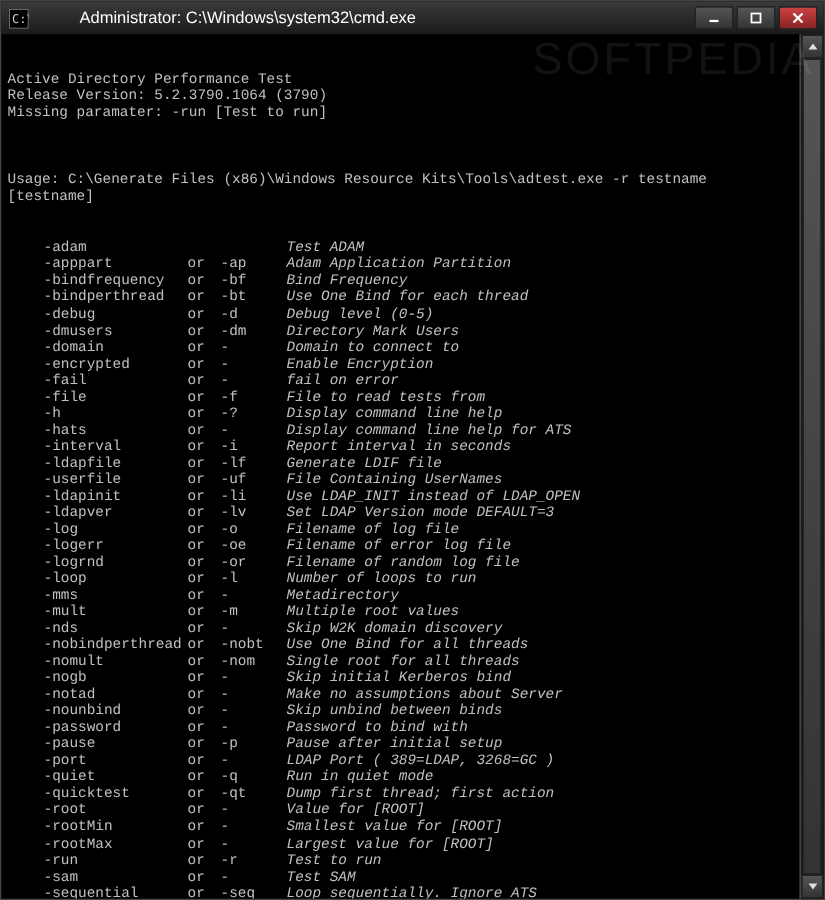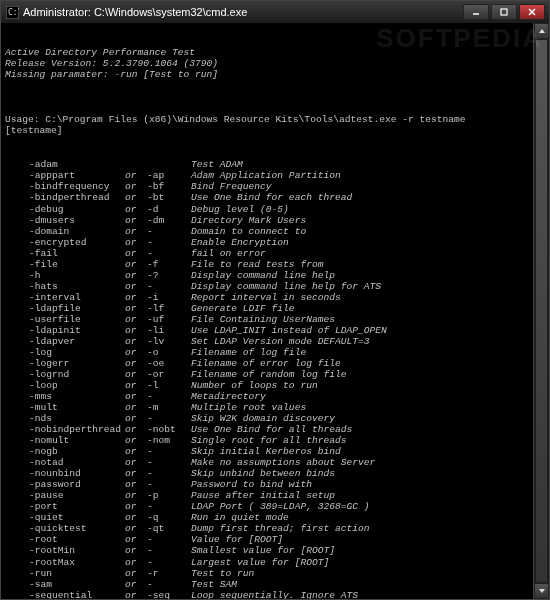--- a/index.html
+++ b/index.html
@@ -22,64 +22,64 @@
     font-size: 11px;
     font-family: 'Segoe UI', Tahoma, sans-serif;
   }
   .titlebar .icon {
     width: 14px; height: 14px;
     margin-right: 4px;
     display: inline-flex;
     align-items: center;
     justify-content: center;
   }
-  .titlebar .title { flex: 1; white-space: nowrap; overflow: hidden; }
+  .titlebar .title { flex: 1; white-space: nowrap; overflow: hidden; margin-left: 30px; }
   .titlebar .controls { display: flex; gap: 2px; }
   .titlebar .btn {
     width: 26px; height: 16px;
     background: linear-gradient(to bottom, #555, #333);
     border: 1px solid #222;
     border-radius: 2px;
     display: inline-flex;
     align-items: center;
     justify-content: center;
     color: #ddd;
     font-size: 9px;
     cursor: default;
   }
   .titlebar .btn.close { background: linear-gradient(to bottom, #c44, #822); }
   .watermark {
     position: absolute;
     top: 22px; right: 6px;
     color: rgba(255,255,255,0.07);
     font-family: Arial, sans-serif;
-    font-size: 26px;
-    font-weight: bold;
+    font-size: 30px;
+    font-weight: normal;
     letter-spacing: 2px;
     pointer-events: none;
     z-index: 5;
     margin-left: 15px;
   }
   .terminal {
     flex: 1;
     background: #000;
     color: #c0c0c0;
     font-size: 9.6px;
     line-height: 1.15;
     padding: 2px 4px 2px 4px;
     overflow: hidden;
     white-space: pre;
     position: relative;
   }
-  .header-block { margin-bottom: 1px; font-style: italic; }
+  .header-block { margin-bottom: 1px; }
   .usage-block { margin-bottom: 1px; }
   .opts { }
   .opt-row { display: flex; }
   .col-long { display: inline-block; width: 120px; padding-left: 24px; font-family: Liberation Mono, monospace; }
-  .col-or   { display: inline-block; width: 22px; font-style: italic; }
+  .col-or   { display: inline-block; width: 22px; }
   .col-short{ display: inline-block; width: 44px; }
   .col-desc { display: inline-block; flex: 1; font-style: italic; }
   .scrollbar {
     position: absolute;
     right: 0; top: 22px; bottom: 0;
     width: 16px;
     background: #2a2a2a;
     border-left: 1px solid #444;
     display: flex;
     flex-direction: column;
@@ -133,21 +133,21 @@
     </span>
   </div>
 
   <div class="watermark">SOFTPEDIA</div>
 
   <div class="terminal">
     <div class="header-block"><span>Active Directory Performance Test</span>
 <span>Release Version: 5.2.3790.1064 (3790)</span>
 <span>Missing paramater: -run [Test to run]</span></div>
     <div class="usage-block">
-<span>Usage: C:\Program Files (x86)\Windows Resource Kits\Tools\adtest.exe -r testname</span>
+<span>Usage: C:\Generate Files (x86)\Windows Resource Kits\Tools\adtest.exe -r testname</span>
 <span>[testname]</span>
 </div>
     <div class="opts" id="opts"><div class="opt-row"><span class="col-long">-adam</span><span class="col-or"></span><span class="col-short"></span><span class="col-desc">Test ADAM</span></div><div class="opt-row"><span class="col-long">-apppart</span><span class="col-or">or</span><span class="col-short">-ap</span><span class="col-desc">Adam Application Partition</span></div><div class="opt-row"><span class="col-long">-bindfrequency</span><span class="col-or">or</span><span class="col-short">-bf</span><span class="col-desc">Bind Frequency</span></div><div class="opt-row"><span class="col-long">-bindperthread</span><span class="col-or">or</span><span class="col-short">-bt</span><span class="col-desc">Use One Bind for each thread</span></div><div class="opt-row"><span class="col-long">-debug</span><span class="col-or">or</span><span class="col-short">-d</span><span class="col-desc">Debug level (0-5)</span></div><div class="opt-row"><span class="col-long">-dmusers</span><span class="col-or">or</span><span class="col-short">-dm</span><span class="col-desc">Directory Mark Users</span></div><div class="opt-row"><span class="col-long">-domain</span><span class="col-or">or</span><span class="col-short">-</span><span class="col-desc">Domain to connect to</span></div><div class="opt-row"><span class="col-long">-encrypted</span><span class="col-or">or</span><span class="col-short">-</span><span class="col-desc">Enable Encryption</span></div><div class="opt-row"><span class="col-long">-fail</span><span class="col-or">or</span><span class="col-short">-</span><span class="col-desc">fail on error</span></div><div class="opt-row"><span class="col-long">-file</span><span class="col-or">or</span><span class="col-short">-f</span><span class="col-desc">File to read tests from</span></div><div class="opt-row"><span class="col-long">-h</span><span class="col-or">or</span><span class="col-short">-?</span><span class="col-desc">Display command line help</span></div><div class="opt-row"><span class="col-long">-hats</span><span class="col-or">or</span><span class="col-short">-</span><span class="col-desc">Display command line help for ATS</span></div><div class="opt-row"><span class="col-long">-interval</span><span class="col-or">or</span><span class="col-short">-i</span><span class="col-desc">Report interval in seconds</span></div><div class="opt-row"><span class="col-long">-ldapfile</span><span class="col-or">or</span><span class="col-short">-lf</span><span class="col-desc">Generate LDIF file</span></div><div class="opt-row"><span class="col-long">-userfile</span><span class="col-or">or</span><span class="col-short">-uf</span><span class="col-desc">File Containing UserNames</span></div><div class="opt-row"><span class="col-long">-ldapinit</span><span class="col-or">or</span><span class="col-short">-li</span><span class="col-desc">Use LDAP_INIT instead of LDAP_OPEN</span></div><div class="opt-row"><span class="col-long">-ldapver</span><span class="col-or">or</span><span class="col-short">-lv</span><span class="col-desc">Set LDAP Version mode DEFAULT=3</span></div><div class="opt-row"><span class="col-long">-log</span><span class="col-or">or</span><span class="col-short">-o</span><span class="col-desc">Filename of log file</span></div><div class="opt-row"><span class="col-long">-logerr</span><span class="col-or">or</span><span class="col-short">-oe</span><span class="col-desc">Filename of error log file</span></div><div class="opt-row"><span class="col-long">-logrnd</span><span class="col-or">or</span><span class="col-short">-or</span><span class="col-desc">Filename of random log file</span></div><div class="opt-row"><span class="col-long">-loop</span><span class="col-or">or</span><span class="col-short">-l</span><span class="col-desc">Number of loops to run</span></div><div class="opt-row"><span class="col-long">-mms</span><span class="col-or">or</span><span class="col-short">-</span><span class="col-desc">Metadirectory</span></div><div class="opt-row"><span class="col-long">-mult</span><span class="col-or">or</span><span class="col-short">-m</span><span class="col-desc">Multiple root values</span></div><div class="opt-row"><span class="col-long">-nds</span><span class="col-or">or</span><span class="col-short">-</span><span class="col-desc">Skip W2K domain discovery</span></div><div class="opt-row"><span class="col-long">-nobindperthread</span><span class="col-or">or</span><span class="col-short">-nobt</span><span class="col-desc">Use One Bind for all threads</span></div><div class="opt-row"><span class="col-long">-nomult</span><span class="col-or">or</span><span class="col-short">-nom</span><span class="col-desc">Single root for all threads</span></div><div class="opt-row"><span class="col-long">-nogb</span><span class="col-or">or</span><span class="col-short">-</span><span class="col-desc">Skip initial Kerberos bind</span></div><div class="opt-row"><span class="col-long">-notad</span><span class="col-or">or</span><span class="col-short">-</span><span class="col-desc">Make no assumptions about Server</span></div><div class="opt-row"><span class="col-long">-nounbind</span><span class="col-or">or</span><span class="col-short">-</span><span class="col-desc">Skip unbind between binds</span></div><div class="opt-row"><span class="col-long">-password</span><span class="col-or">or</span><span class="col-short">-</span><span class="col-desc">Password to bind with</span></div><div class="opt-row"><span class="col-long">-pause</span><span class="col-or">or</span><span class="col-short">-p</span><span class="col-desc">Pause after initial setup</span></div><div class="opt-row"><span class="col-long">-port</span><span class="col-or">or</span><span class="col-short">-</span><span class="col-desc">LDAP Port ( 389=LDAP, 3268=GC )</span></div><div class="opt-row"><span class="col-long">-quiet</span><span class="col-or">or</span><span class="col-short">-q</span><span class="col-desc">Run in quiet mode</span></div><div class="opt-row"><span class="col-long">-quicktest</span><span class="col-or">or</span><span class="col-short">-qt</span><span class="col-desc">Dump first thread; first action</span></div><div class="opt-row"><span class="col-long">-root</span><span class="col-or">or</span><span class="col-short">-</span><span class="col-desc">Value for [ROOT]</span></div><div class="opt-row"><span class="col-long">-rootMin</span><span class="col-or">or</span><span class="col-short">-</span><span class="col-desc">Smallest value for [ROOT]</span></div><div class="opt-row"><span class="col-long">-rootMax</span><span class="col-or">or</span><span class="col-short">-</span><span class="col-desc">Largest value for [ROOT]</span></div><div class="opt-row"><span class="col-long">-run</span><span class="col-or">or</span><span class="col-short">-r</span><span class="col-desc">Test to run</span></div><div class="opt-row"><span class="col-long">-sam</span><span class="col-or">or</span><span class="col-short">-</span><span class="col-desc">Test SAM</span></div><div class="opt-row"><span class="col-long">-sequential</span><span class="col-or">or</span><span class="col-short">-seq</span><span class="col-desc">Loop sequentially. Ignore ATS</span></div></div>
     
   </div>
 
   <div class="scrollbar">
     <div class="sb-btn">
       <svg width="8" height="8" viewBox="0 0 8 8">
           <polygon points="4,2 1,6 7,6" fill="#ddd"></polygon>

